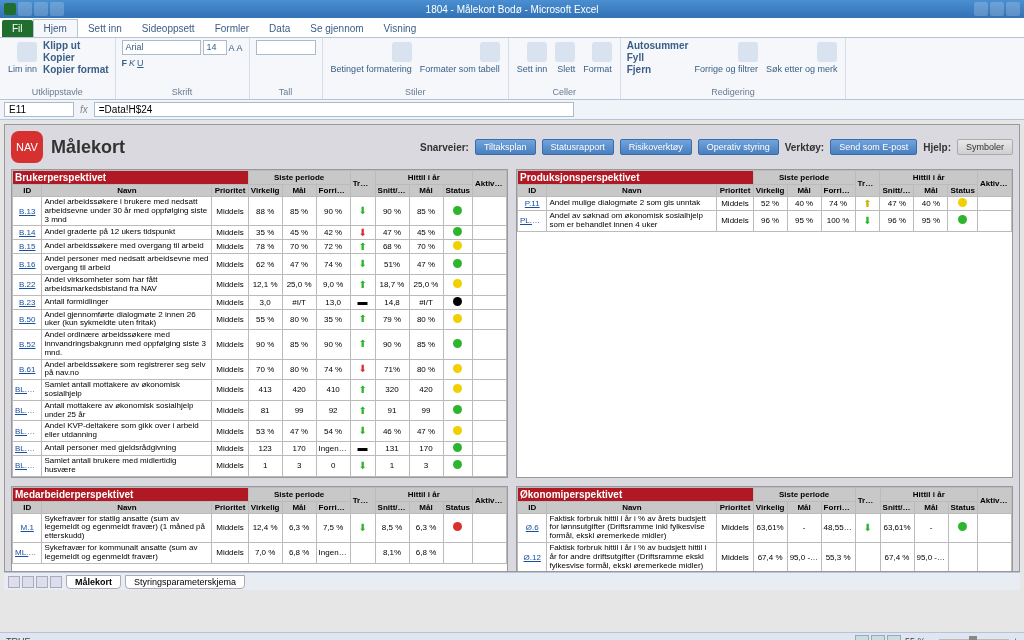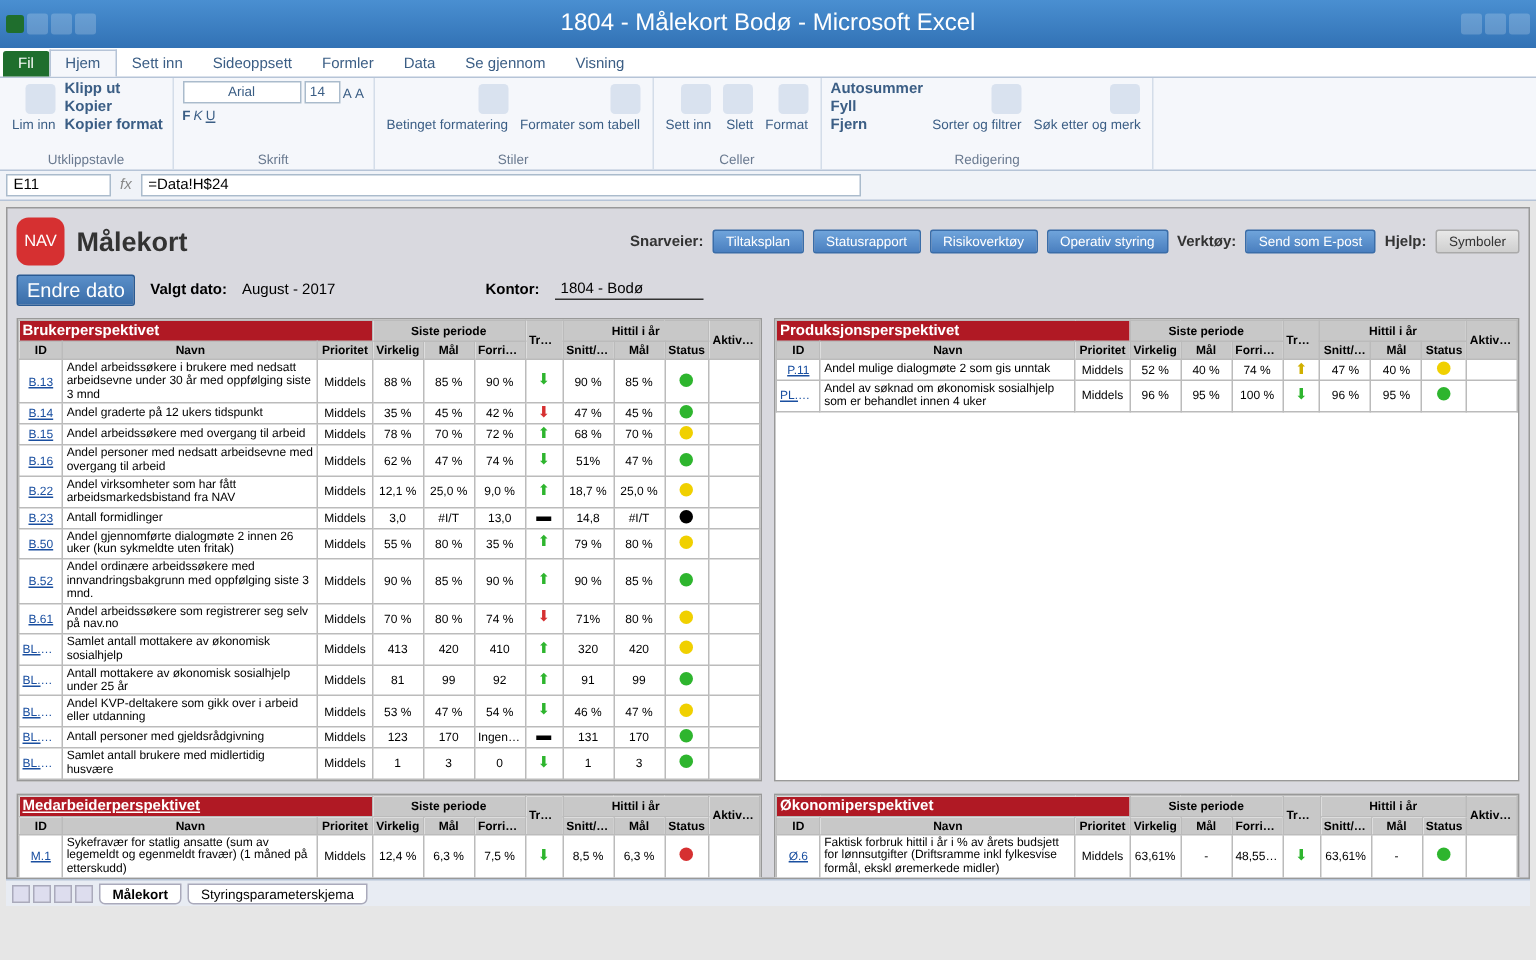--- a/index.html
+++ b/index.html
@@ -1,19 +1,19 @@
 <!DOCTYPE html>
 <html><head>
 <meta charset="utf-8">
 <style>
 * { box-sizing: border-box; margin: 0; padding: 0; }
 body { font-family: Tahoma, Arial, sans-serif; font-size: 10px; background: #fff; overflow: hidden; }
 
 
-.titlebar { background: linear-gradient(#4a8fd1, #3272b5); height: 32px; display: flex; align-items: center; justify-content: space-between; padding: 0 4px; color: #fff; font-size: 16px; }
+.titlebar { background: linear-gradient(#4a8fd1, #3272b5); height: 18px; display: flex; align-items: center; justify-content: space-between; padding: 0 4px; color: #fff; font-size: 10px; }
 .titlebar .left { display: flex; gap: 2px; align-items: center; }
 .titlebar .center { position: absolute; left: 50%; transform: translateX(-50%); }
 .titlebar .right { display: flex; gap: 2px; }
 .win-icon { width: 12px; height: 12px; background: #1f6e2d; border-radius: 2px; }
 .qat-btn { width: 14px; height: 14px; background: rgba(255,255,255,0.2); border-radius: 2px; }
 
 
 .ribbon-tabs { background: #fff; height: 20px; display: flex; align-items: flex-end; padding-left: 2px; border-bottom: 1px solid #b6c4d7; }
 .ribbon-tab { padding: 3px 10px; font-size: 10px; color: #3b5e85; cursor: pointer; }
 .ribbon-tab.file { background: #1f6e2d; color: #fff; border-radius: 2px 2px 0 0; }
@@ -137,32 +137,38 @@
         <span>Klipp ut</span>
         <span>Kopier</span>
         <span>Kopier format</span>
       </div>
     </div>
     <div class="rg-label">Utklippstavle</div>
   </div>
   <div class="ribbon-group">
     <div class="rg-content" style="flex-direction:column;gap:3px;">
       <div class="font-row">
-        <div class="font-box" style="width:79px;text-align:center;">Arial</div>
+        <div class="font-box" style="width:79px;">Arial</div>
         <div class="font-box" style="width:24px;">14</div>
         <span>A</span>
         <span>A</span>
       </div>
       <div class="font-row">
         <span><b>F</b></span>
         <span><i>K</i></span>
         <span><u>U</u></span>
       </div>
     </div>
     <div class="rg-label">Skrift</div>
+  </div>
+  <div class="ribbon-group">
+    <div class="rg-content">
+        <div class="font-box" style="width:60px;"></div>
+      </div>
+    <div class="rg-label">Tall</div>
   </div>
   <div class="ribbon-group">
     <div class="rg-content">
       <div class="rg-btn">
           <div class="icon"></div>
           <span>Betinget formatering</span>
         </div>
       <div class="rg-btn">
           <div class="icon"></div>
           <span>Formater som tabell</span>
@@ -189,21 +195,21 @@
   </div>
   <div class="ribbon-group">
     <div class="rg-content">
       <div class="rg-stack">
         <span>Autosummer</span>
         <span>Fyll</span>
         <span>Fjern</span>
       </div>
       <div class="rg-btn">
           <div class="icon"></div>
-          <span>Sorter og filtrer</span>
+          <span>Forrige og filtrer</span>
         </div>
       <div class="rg-btn">
           <div class="icon"></div>
           <span>Søk etter og merk</span>
         </div>
     </div>
     <div class="rg-label">Redigering</div>
   </div>
 </div>
 
@@ -225,28 +231,20 @@
         <button class="tb-btn">Statusrapport</button>
         <button class="tb-btn">Risikoverktøy</button>
         <button class="tb-btn">Operativ styring</button>
         <span class="tb-label">Verktøy:</span>
         <button class="tb-btn">Send som E-post</button>
         <span class="tb-label">Hjelp:</span>
         <button class="tb-btn light">Symboler</button>
       </div>
     </div>
 
-    <div class="selector-row">
-      <button class="date-btn">Endre dato</button>
-      <span class="sel-label">Valgt dato:</span>
-      <span>August - 2017</span>
-      <span style="width:80px;"></span>
-      <span class="sel-label">Kontor:</span>
-      <span class="sel-val">1804 - Bodø</span>
-    </div>
 
     <div class="panels">
 
       <div class="panel">
         <table class="tbl">
           <colgroup>
               <col class="c-id">
               <col class="c-name">
               <col class="c-pri">
               <col class="c-val">
@@ -541,21 +539,21 @@
               <col class="c-val">
               <col class="c-val">
               <col class="c-trend">
               <col class="c-val">
               <col class="c-val">
               <col class="c-status">
               <col class="c-aktive">
             </colgroup>
           <thead>
             <tr>
-                <th colspan="3" class="panel-header" style="background:#b01924;color:#fff;text-align:left;text-decoration:underline;">Medarbeiderperspektivet</th>
+                <th colspan="3" class="panel-header" style="background:#b01924;color:#fff;text-align:left;">Medarbeiderperspektivet</th>
                 <th colspan="3" class="group">Siste periode</th>
                 <th rowspan="2">Trend</th>
                 <th colspan="3" class="group">Hittil i år</th>
                 <th rowspan="2">Aktive tiltak</th>
               </tr>
             <tr>
                 <th>ID</th>
                 <th>Navn</th>
                 <th>Prioritet</th>
                 <th>Virkelig</th>

